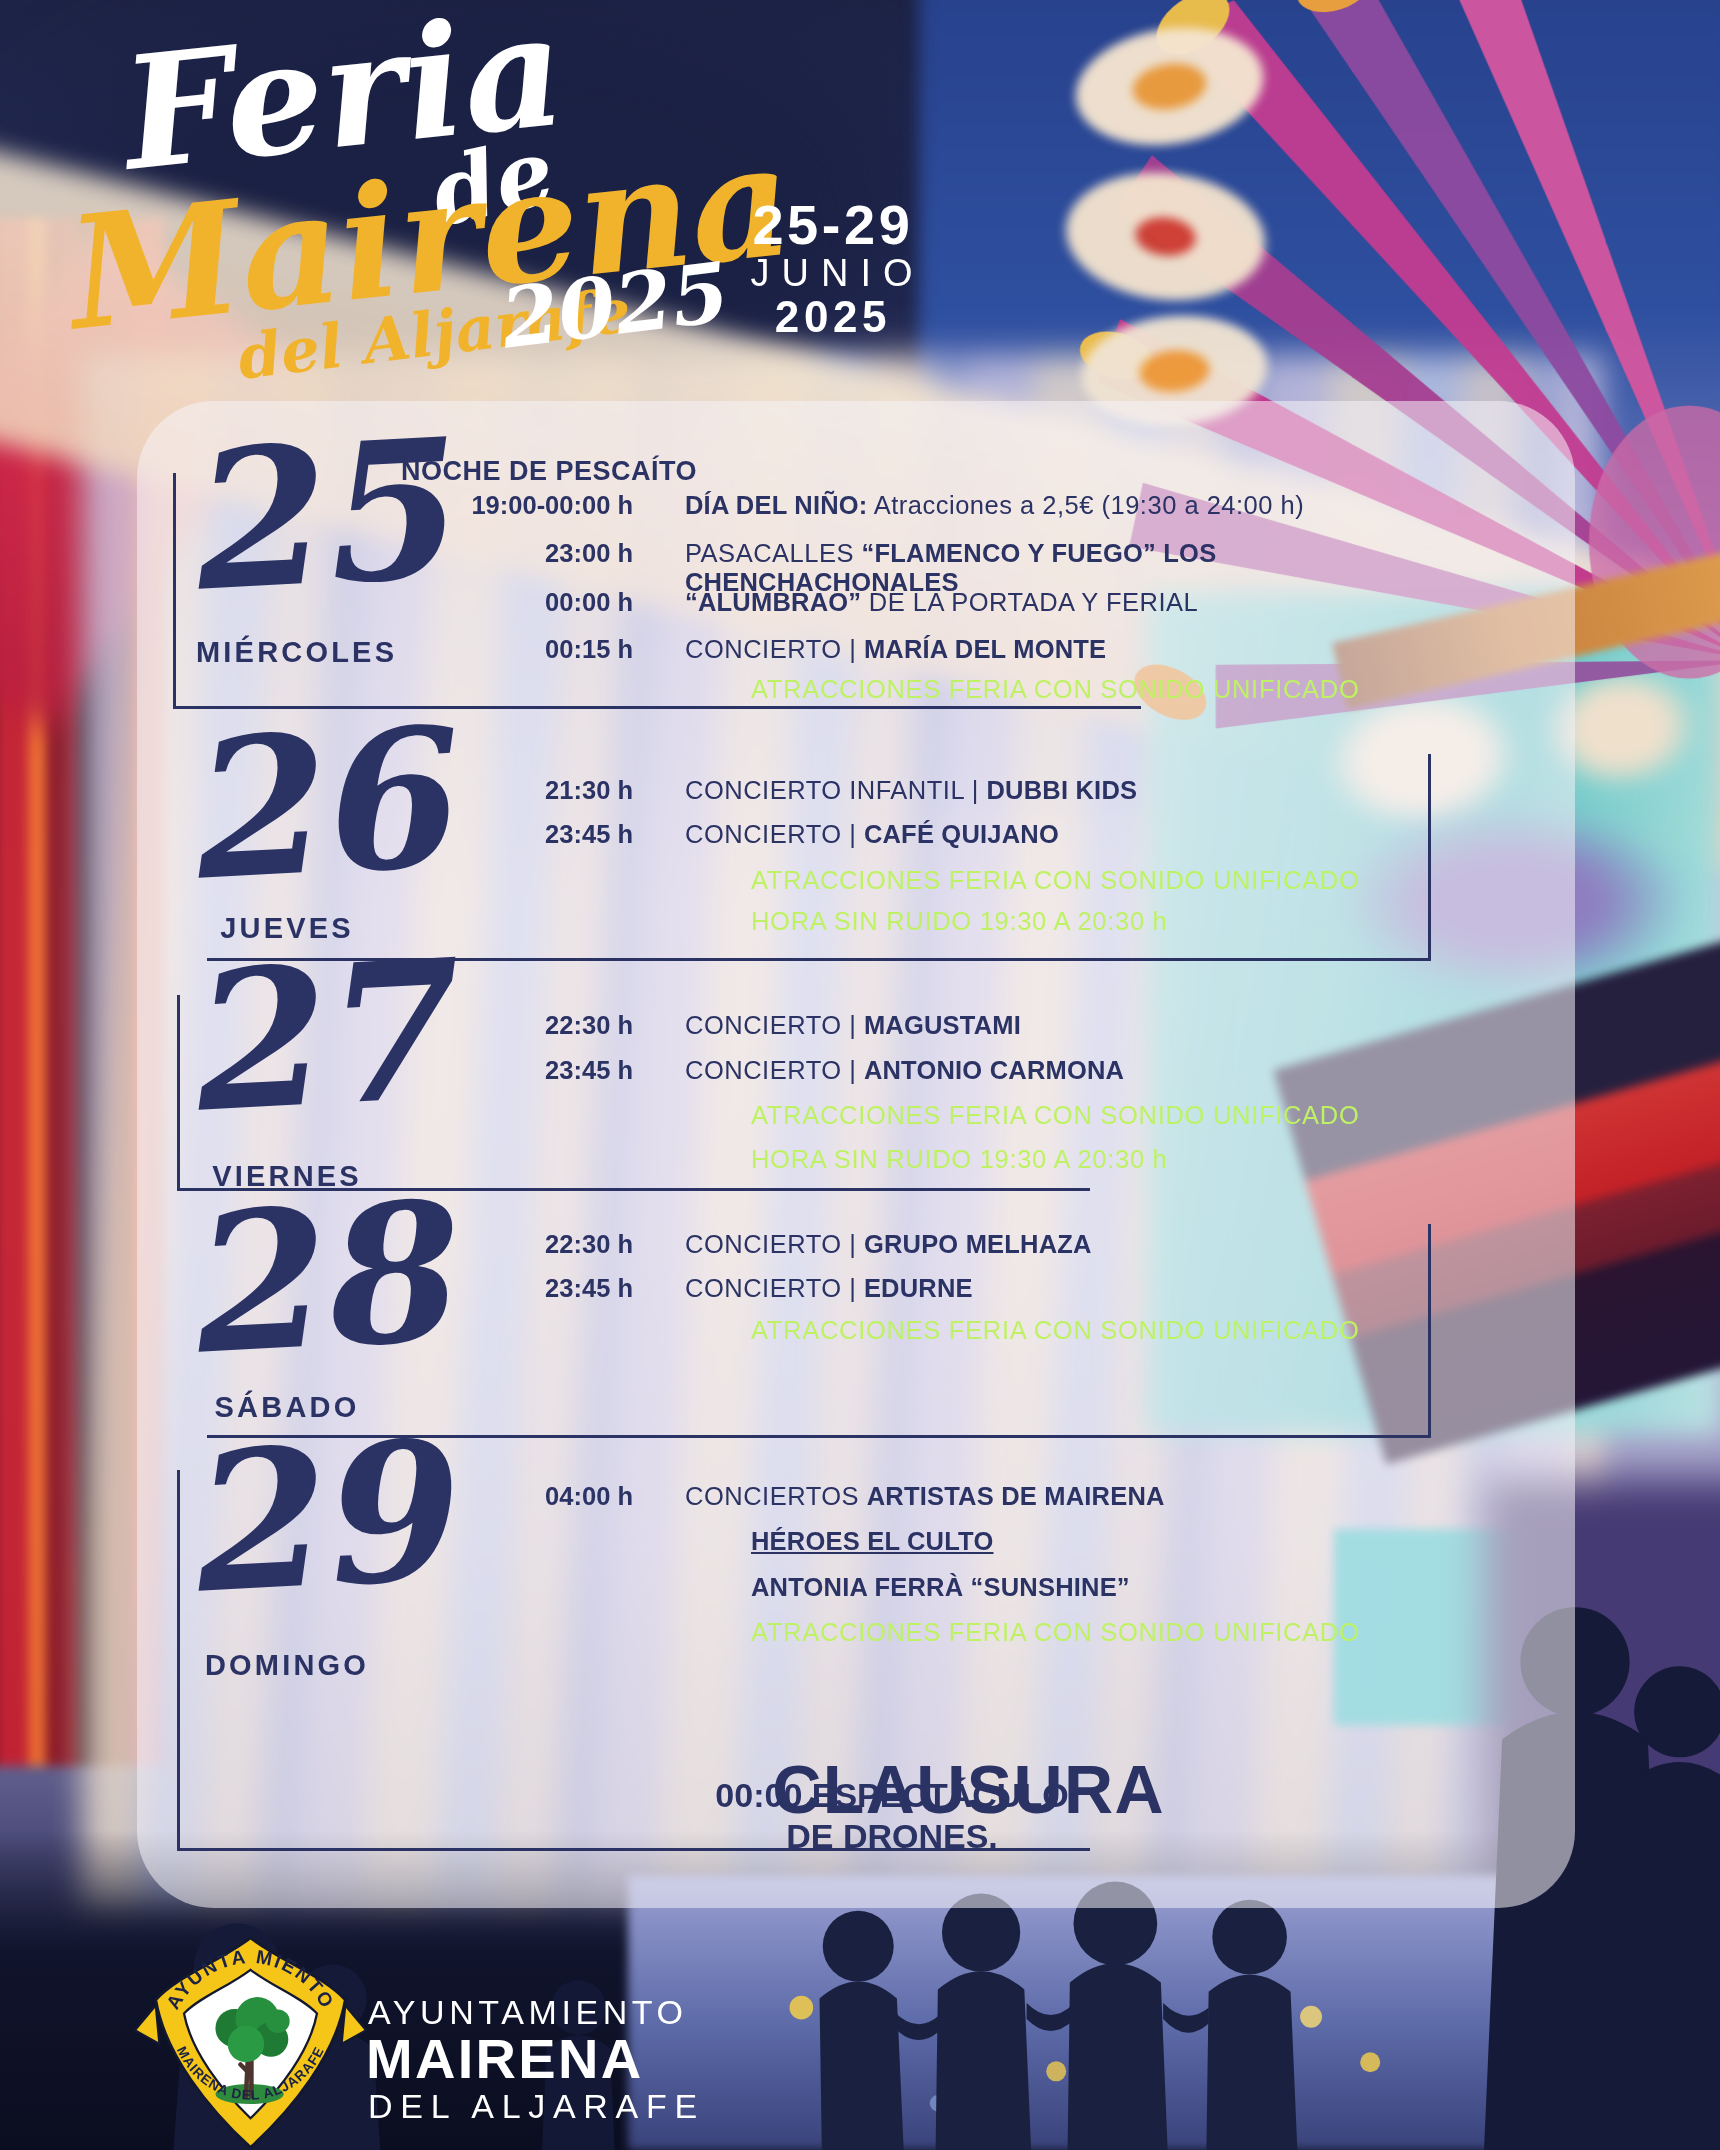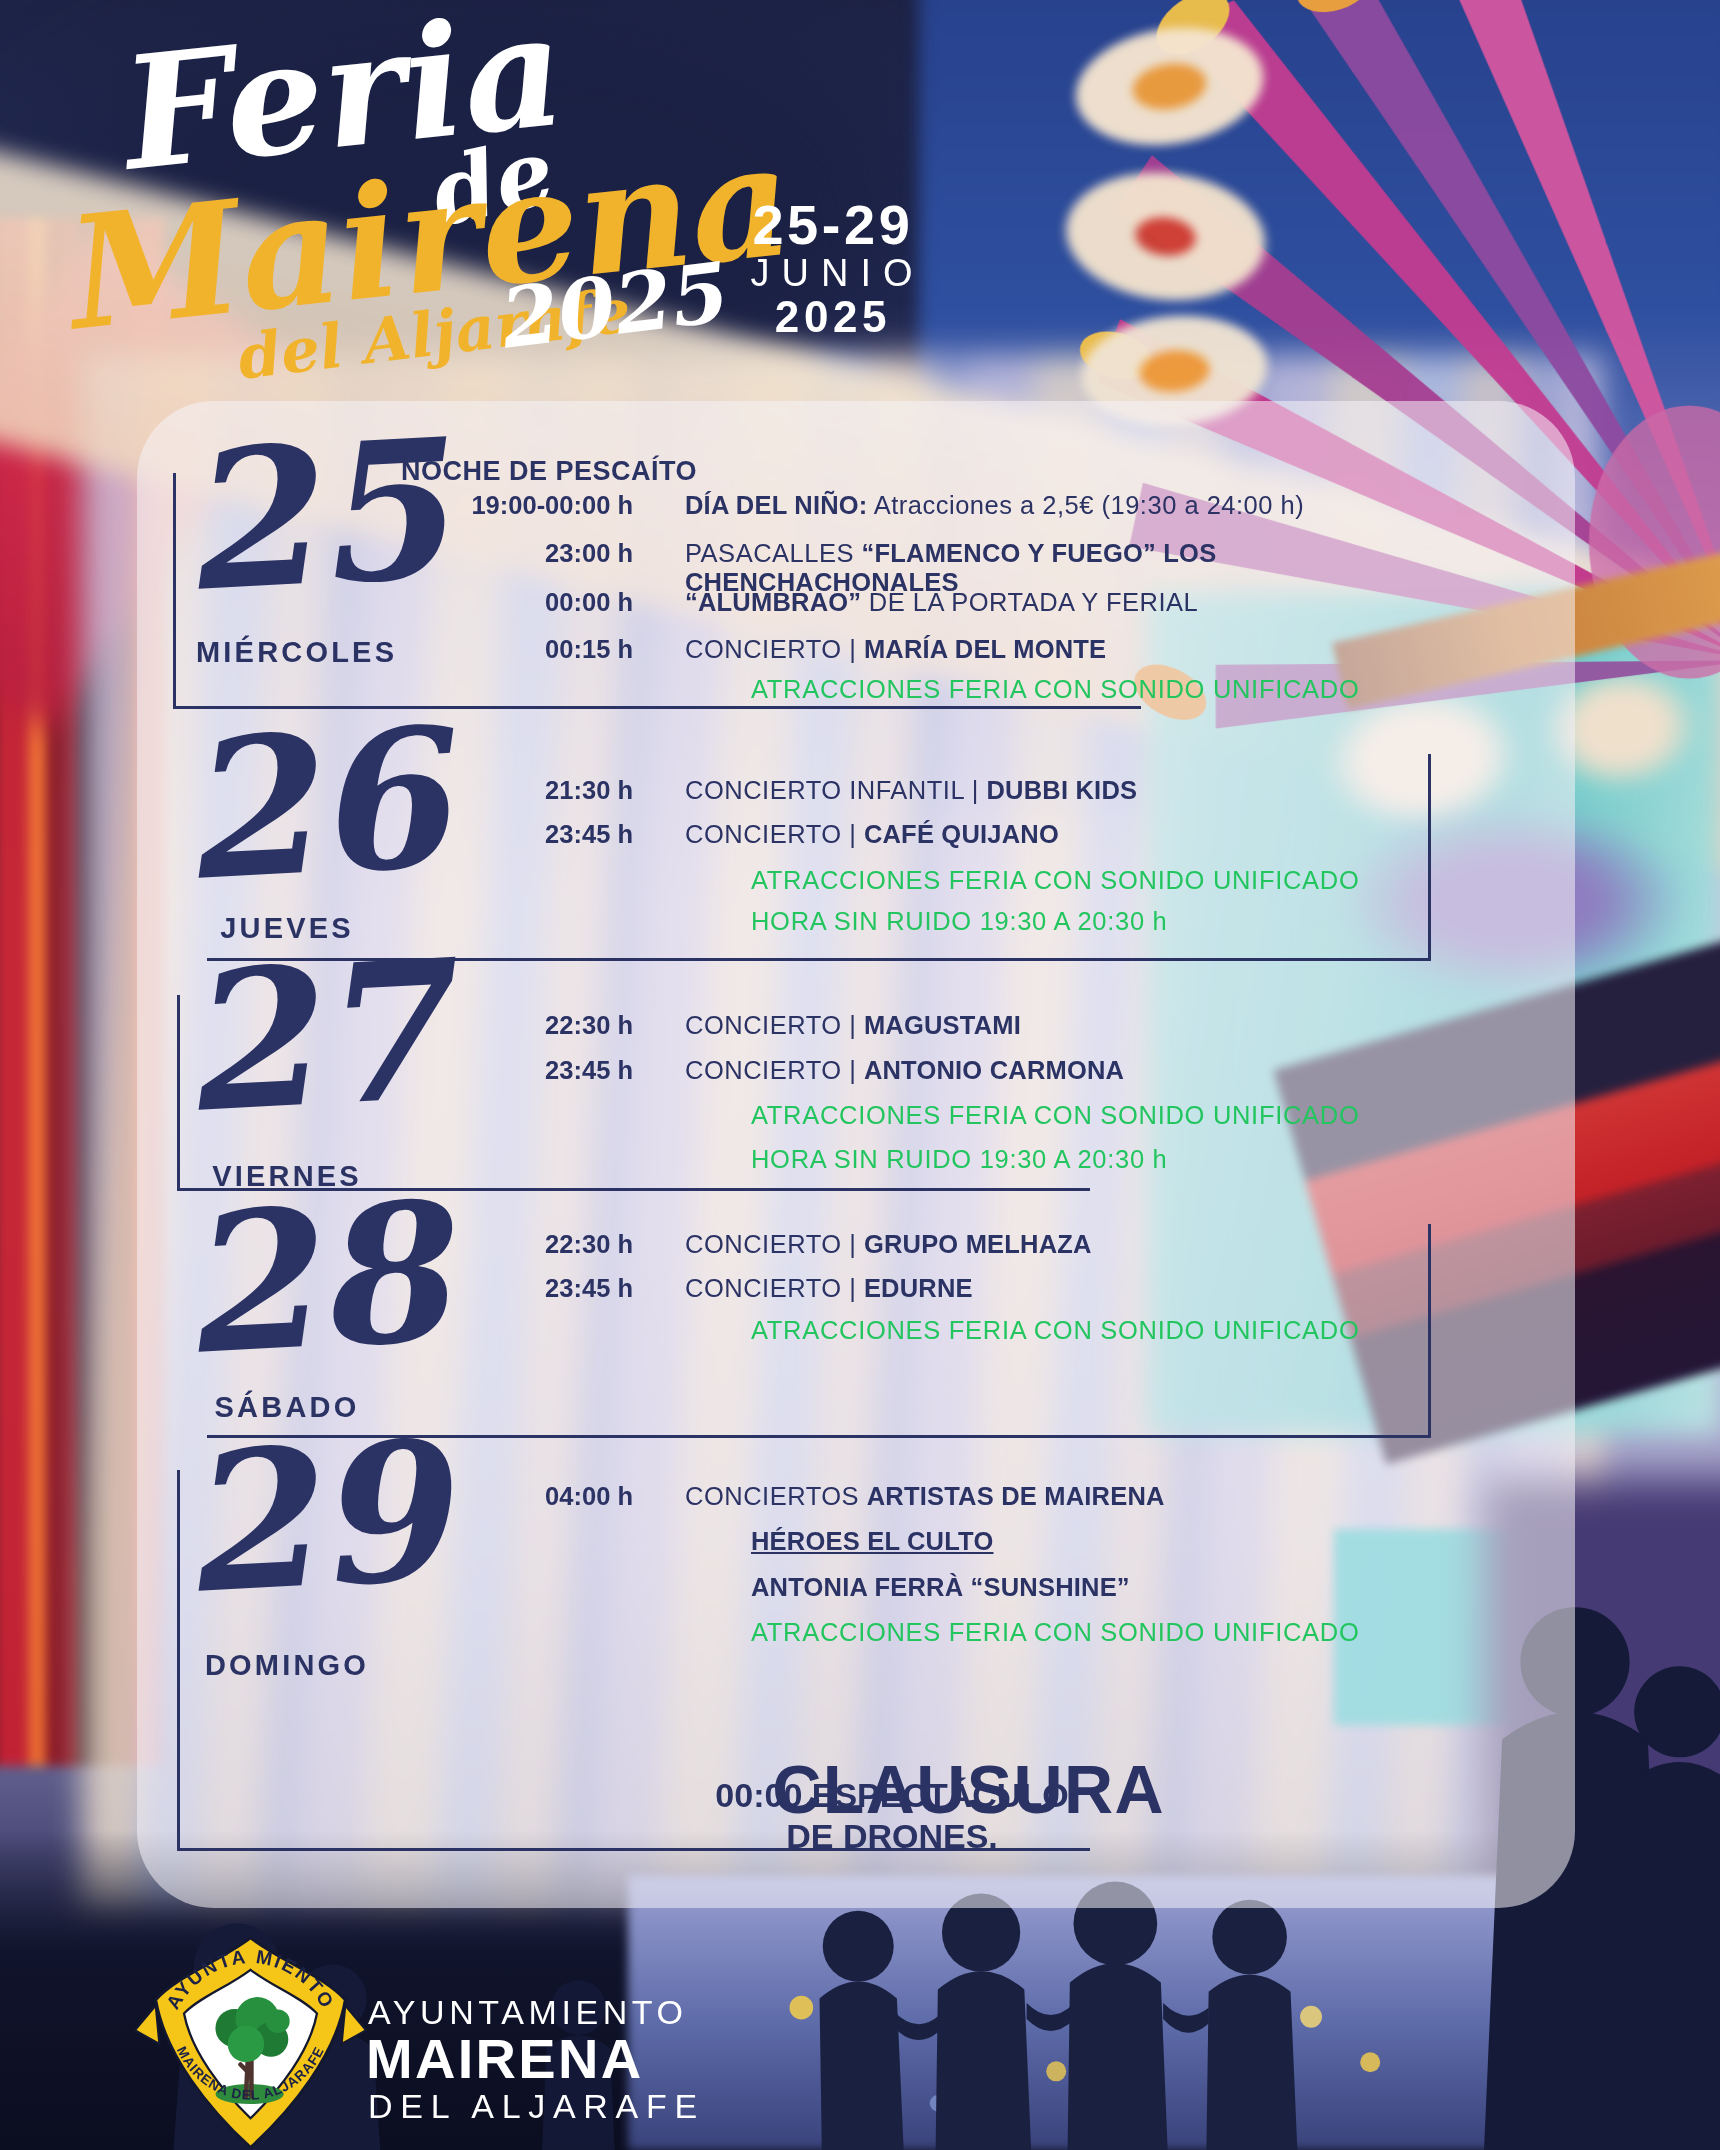--- a/index.html
+++ b/index.html
@@ -77,21 +77,21 @@
   
   .daynum{left:196px;width:182px;text-align:center;font-size:191px;color:#2b3264;
     transform:rotate(-3deg);line-height:0.82;}
   .daylabel{left:196px;width:182px;text-align:center;font-size:29px;font-weight:700;
     letter-spacing:3.2px;color:#2b3264;}
   .dayheader{left:401px;font-size:27px;font-weight:700;color:#2b3264;letter-spacing:0.5px;}
   .row{position:absolute;left:0;width:1575px;font-size:25.5px;color:#2b3264;}
   .row .time{position:absolute;left:310px;width:323px;text-align:right;font-weight:700;}
   .row .desc{position:absolute;left:685px;width:765px;letter-spacing:0.5px;}
   .row .desc b{letter-spacing:0.2px;}
-  .note{position:absolute;left:751px;font-size:25.5px;color:#22c55e;letter-spacing:0.7px;}
+  .note{position:absolute;left:751px;font-size:25.5px;color:#bef264;letter-spacing:0.7px;}
   .lframe{position:absolute;border-left:3.2px solid #2b3264;border-bottom:3.2px solid #2b3264;}
   .rframe{position:absolute;border-right:3.2px solid #2b3264;border-bottom:3.2px solid #2b3264;}
 
   .clausura{left:619px;width:546px;text-align:right;color:#2b3264;margin-top:48px;}
   .clausura .cl-title{font-size:68px;font-weight:700;letter-spacing:1.4px;}
   .cl-line{left:619px;width:546px;text-align:center;font-size:34px;font-weight:700;color:#2b3264;}
 
   
   .org1{left:368px;top:1993px;font-size:34px;color:#fff;letter-spacing:4.6px;font-weight:400;}
   .org2{left:366px;top:2026px;font-size:56px;color:#fff;letter-spacing:2.3px;font-weight:700;}

